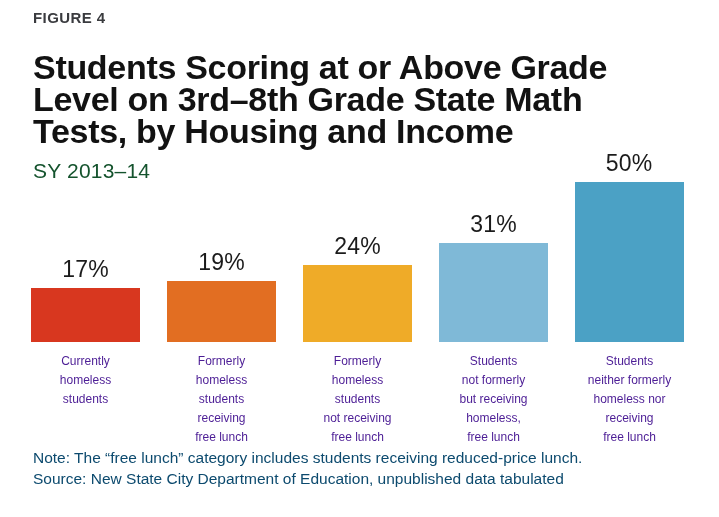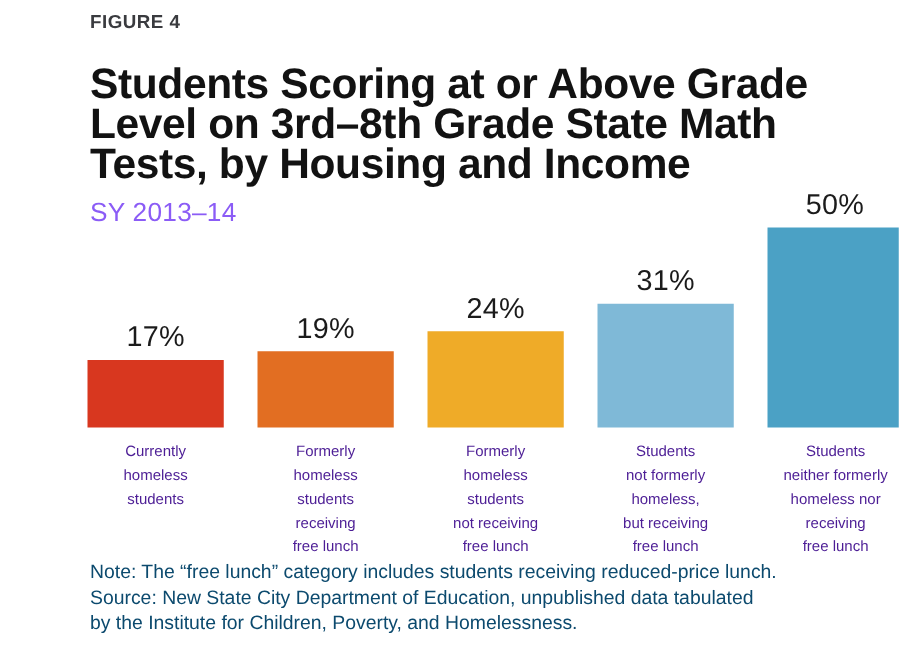--- a/index.html
+++ b/index.html
@@ -1,35 +1,35 @@
 <!DOCTYPE html>
 <html><head>
 <meta charset="utf-8">
 <style>
   * { margin: 0; padding: 0; box-sizing: border-box; }
   html, body { width: 719px; height: 517px; background: #ffffff; overflow: hidden; }
   body { font-family: "Liberation Sans", sans-serif; position: relative; }
 
-  .figure { position: absolute; inset: 0; background: #ffffff; margin-left: 39px; }
+  .figure { position: absolute; inset: 0; background: #ffffff; }
 
   .figure-label {
     position: absolute; left: 33px; top: 9px;
     font-size: 15px; font-weight: 600; letter-spacing: 0.4px;
     color: #3a3b3f;
   }
 
   .title {
     position: absolute; left: 33px; top: 51px; width: 660px;
     font-size: 34px; line-height: 32px; font-weight: 700;
     letter-spacing: -0.3px; color: #121212;
   }
 
   .subtitle {
     position: absolute; left: 33px; top: 159px;
-    font-size: 21px; color: #8b5cf6; letter-spacing: 0.2px;
+    font-size: 21px; color: #14532d; letter-spacing: 0.2px;
   }
 
   .chart { position: absolute; inset: 0; }
 
   .bar { position: absolute; }
 
   .value-label {
     position: absolute; width: 120px; text-align: center;
     font-size: 23px; color: #1b1b1b; letter-spacing: 0.2px;
     height: 28px; line-height: 28px;
@@ -84,34 +84,33 @@
         <div>homeless</div>
         <div>students</div>
         <div>not receiving</div>
         <div>free lunch</div>
       </div>
       <div class="value-label" style="left: 433.5px; top: 210px;">31%</div>
       <div class="bar" style="left: 439px; top: 243px; width: 109px; height: 99px; background: rgb(127, 185, 215);"></div>
       <div class="cat-label" style="left: 420.5px;">
         <div>Students</div>
         <div>not formerly</div>
+        <div>but receiving</div>
         <div>homeless,</div>
-        <div>but receiving</div>
         <div>free lunch</div>
       </div>
       <div class="value-label" style="left: 569px; top: 149px;">50%</div>
       <div class="bar" style="left: 575px; top: 182px; width: 109px; height: 160px; background: rgb(75, 161, 197);"></div>
       <div class="cat-label" style="left: 556.5px;">
         <div>Students</div>
         <div>neither formerly</div>
         <div>homeless nor</div>
         <div>receiving</div>
         <div>free lunch</div>
       </div>
     </div>
 
   <div class="footnote">
     <div>Note: The “free lunch” category includes students receiving reduced-price lunch.</div>
     <div>Source: New State City Department of Education, unpublished data tabulated</div>
-    <div>by the Institute for Children, Poverty, and Homelessness.</div>
   </div>
 
 </div>
 
 </body></html>

